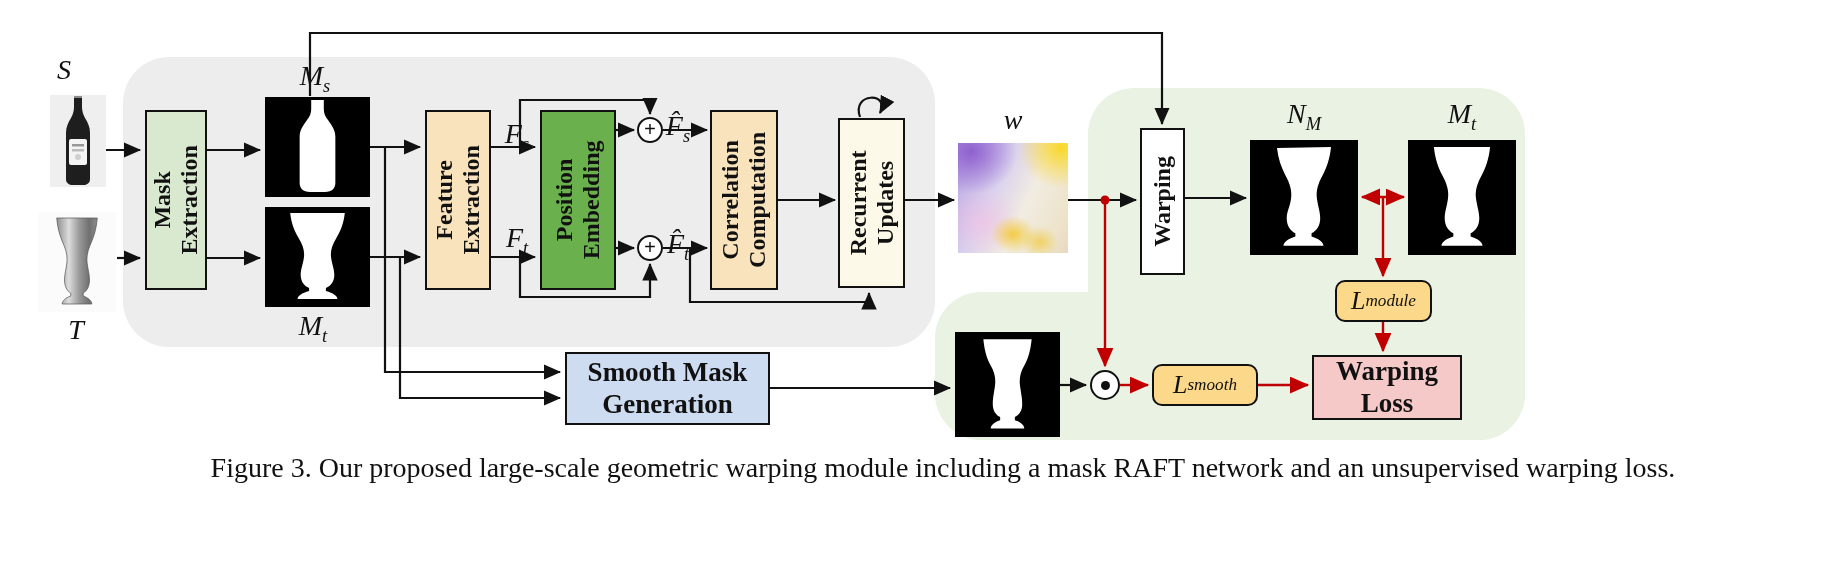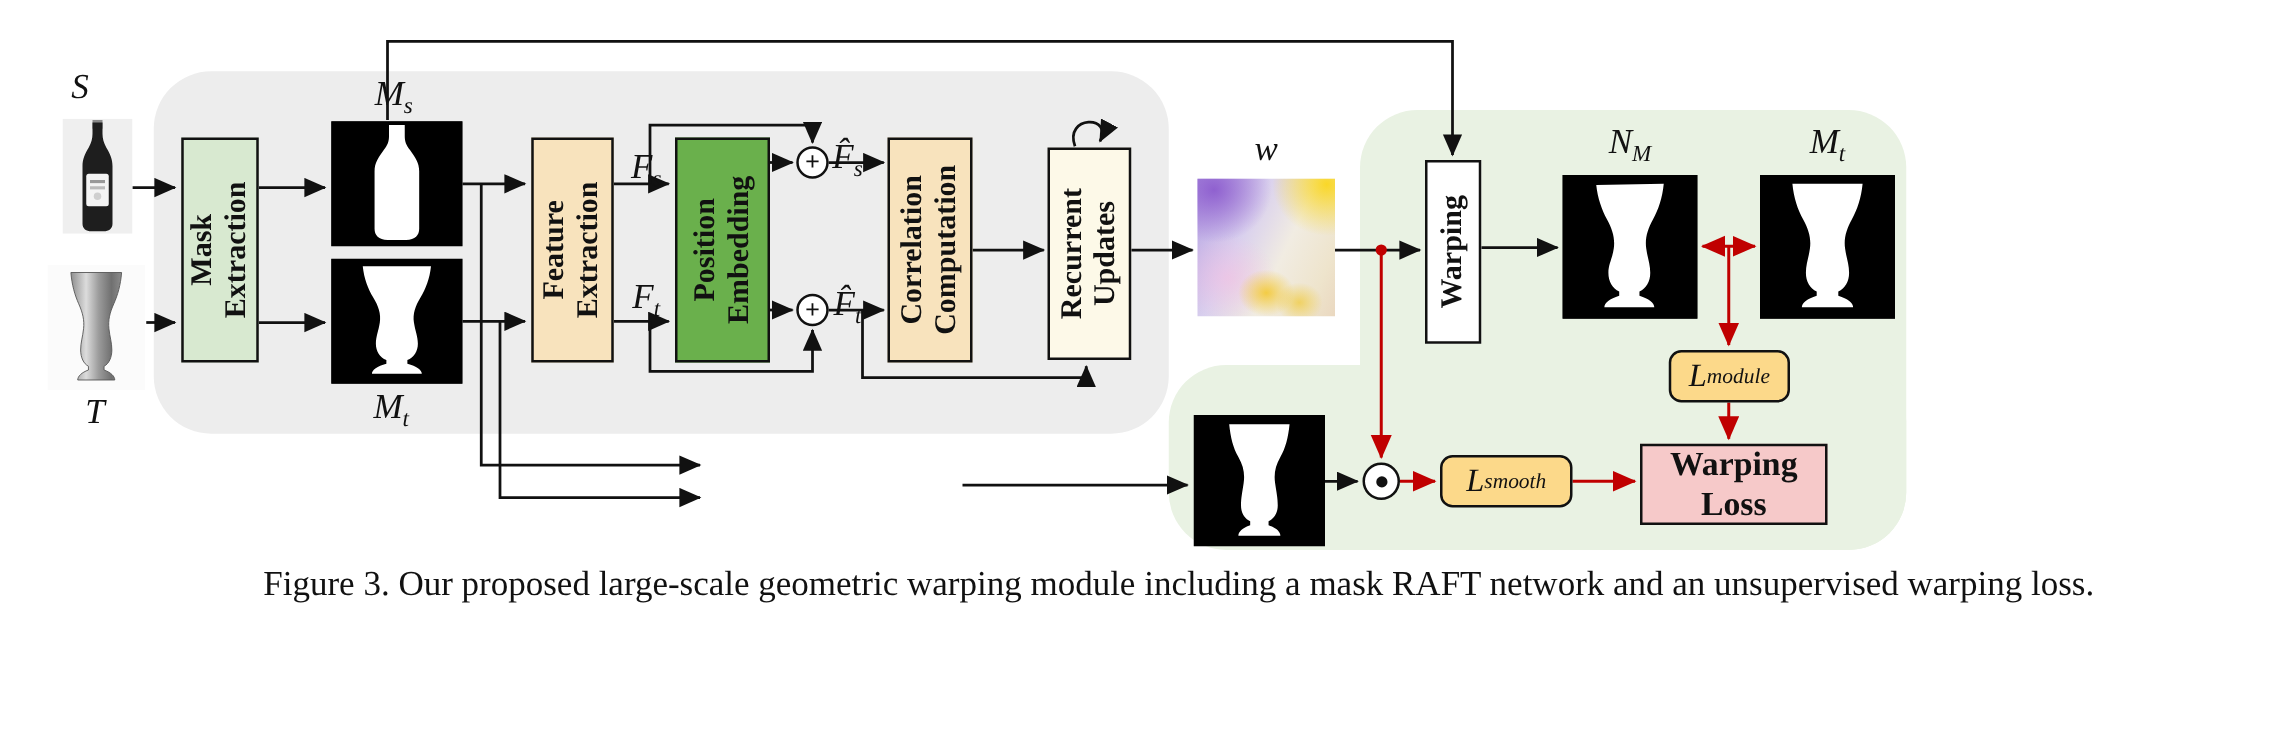--- a/index.html
+++ b/index.html
@@ -200,20 +200,24 @@
       <span class="vtext">Correlation
 Computation</span>
     </div>
   <div class="box" id="box-recurrent-updates">
       <span class="vtext">Recurrent
 Updates</span>
     </div>
   <div class="box" id="box-warping">
       <span class="vtext">Warping</span>
     </div>
+  <div class="box" id="box-smg">
+      <span class="htext">Smooth Mask
+Generation</span>
+    </div>
   <div class="box" id="box-warping-loss">
       <span class="htext">Warping
 Loss</span>
     </div>
 
   <div class="lossbox" id="loss-shape">
       <span>L</span>
       <sub>module</sub>
     </div>
   <div class="lossbox" id="loss-smooth">

